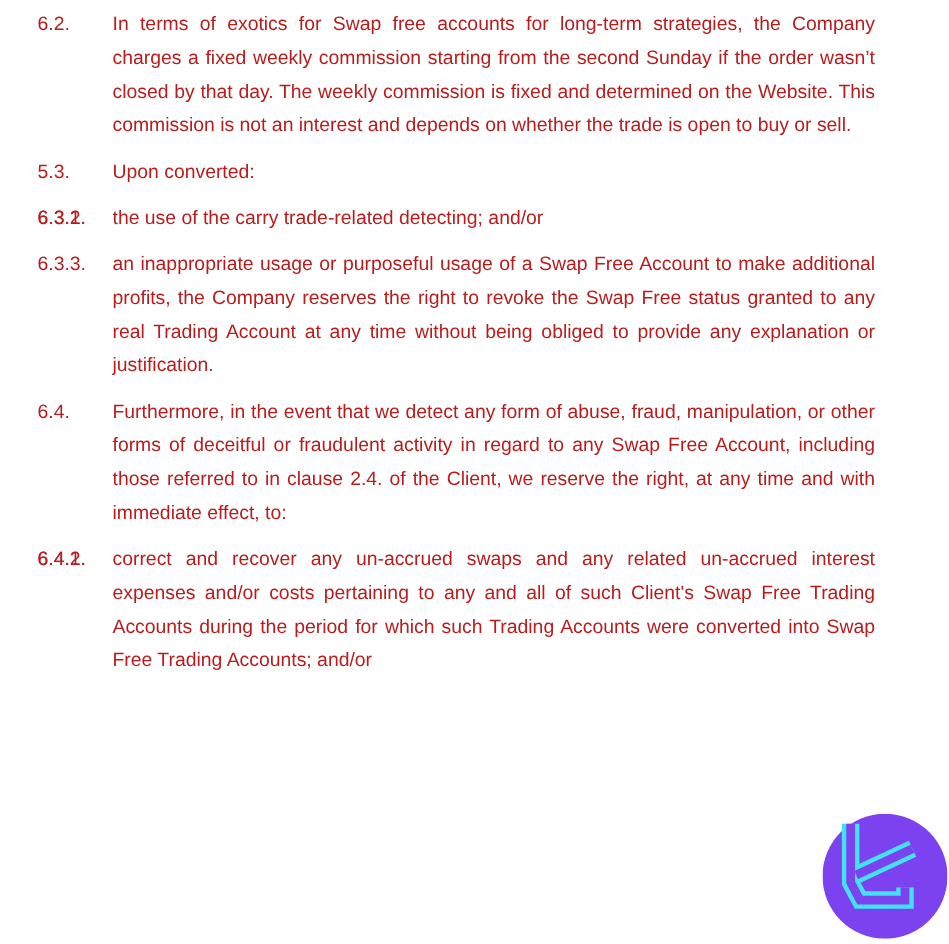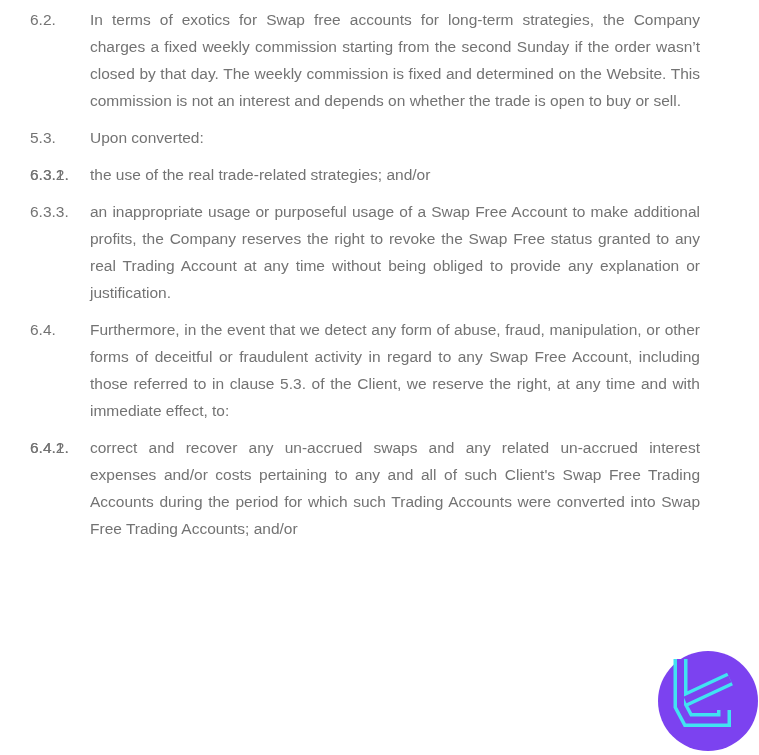--- a/index.html
+++ b/index.html
@@ -4,21 +4,21 @@
 <style>
   * { margin: 0; padding: 0; box-sizing: border-box; }
   html, body { background: #ffffff; }
   .page {
     position: relative;
     width: 759px;
     height: 755px;
     background: #ffffff;
     overflow: hidden;
     font-family: "Liberation Sans", sans-serif;
-    color: #737373;
+    color: #b91c1c;
   }
   .content {
     padding: 6px 59px 0 30px;
   }
   .clause {
     position: relative;
     padding-left: 60px;
     margin-bottom: 10px;
     font-size: 15.5px;
     line-height: 27px;
@@ -53,31 +53,31 @@
       <span class="num">5.3.</span>
       <span>Upon converted:</span>
     </div>
 
     <div class="clause">
       <span class="num">6.3.1.</span>
     </div>
 
     <div class="clause">
       <span class="num">6.3.2.</span>
-      <span>the use of the real trade-related strategies; and/or</span>
+      <span>the use of the carry trade-related detecting; and/or</span>
     </div>
 
     <div class="clause">
       <span class="num">6.3.3.</span>
       <span>an inappropriate usage or purposeful usage of a Swap Free Account to make additional profits, the Company reserves the right to revoke the Swap Free status granted to any real Trading Account at any time without being obliged to provide any explanation or justification.</span>
     </div>
 
     <div class="clause">
       <span class="num">6.4.</span>
-      <span>Furthermore, in the event that we detect any form of abuse, fraud, manipulation, or other forms of deceitful or fraudulent activity in regard to any Swap Free Account, including those referred to in clause 5.3. of the Client, we reserve the right, at any time and with immediate effect, to:</span>
+      <span>Furthermore, in the event that we detect any form of abuse, fraud, manipulation, or other forms of deceitful or fraudulent activity in regard to any Swap Free Account, including those referred to in clause 2.4. of the Client, we reserve the right, at any time and with immediate effect, to:</span>
     </div>
 
     <div class="clause">
       <span class="num">6.4.1.</span>
     </div>
 
     <div class="clause">
       <span class="num">6.4.2.</span>
       <span>correct and recover any un-accrued swaps and any related un-accrued interest expenses and/or costs pertaining to any and all of such Client's Swap Free Trading Accounts during the period for which such Trading Accounts were converted into Swap Free Trading Accounts; and/or</span>
     </div>

